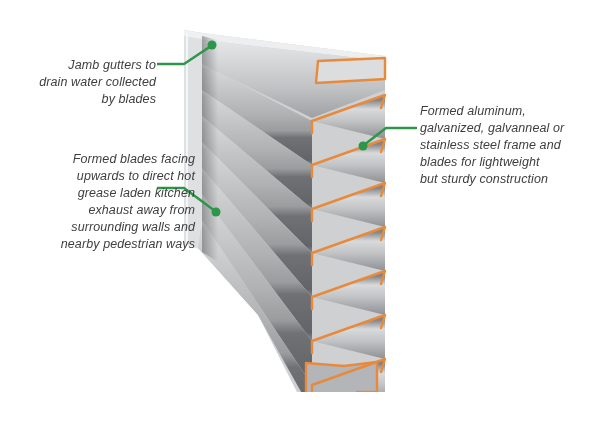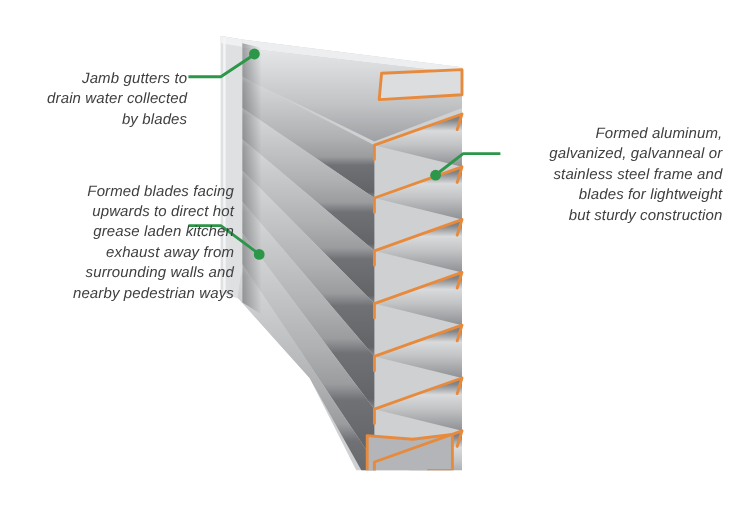--- a/index.html
+++ b/index.html
@@ -14,21 +14,21 @@
   .callout{
     position:absolute;
     font-style:italic;
     font-size:12.5px;
     line-height:17px;
     color:var(--text,#3E3E40);
     white-space:pre-line;
     letter-spacing:.1px;
   }
   .callout.right-aligned{text-align:right;}
-  .callout.left-aligned{text-align:right;}
+  .callout.left-aligned{text-align:left;}
   #callout-jamb{left:10px;top:40px;width:146px;}
   #callout-blades{left:16px;top:134px;width:139px;margin-left:40px;}
   #callout-materials{left:420px;top:86px;width:182px;}
   .leader{stroke:var(--green,#2C9649);stroke-width:2.4;fill:none;stroke-linejoin:round;stroke-linecap:butt;}
   .leader-dot{fill:var(--green,#2C9649);}
   .cut{stroke:var(--orange,#E78A3C);stroke-width:2.4;fill:none;stroke-linejoin:round;stroke-linecap:round;}
   .cut-filled{stroke:var(--orange,#E78A3C);stroke-width:2.4;stroke-linejoin:round;}
 </style>
 </head>
 <body>

